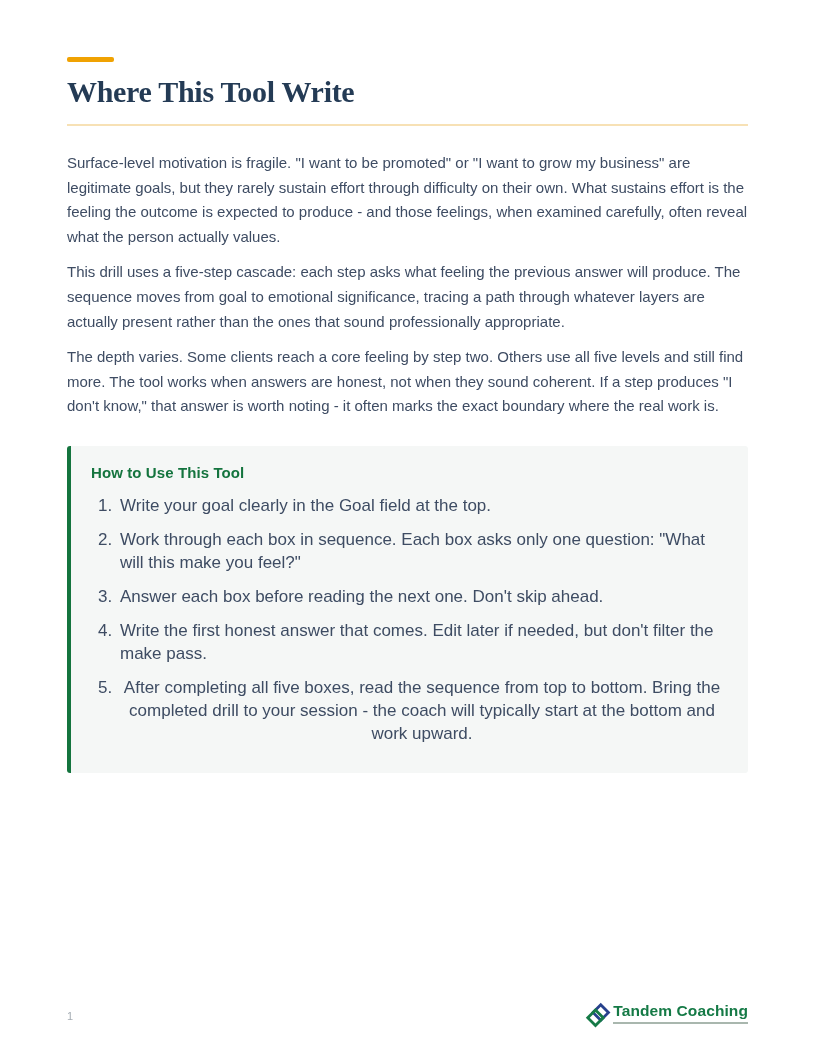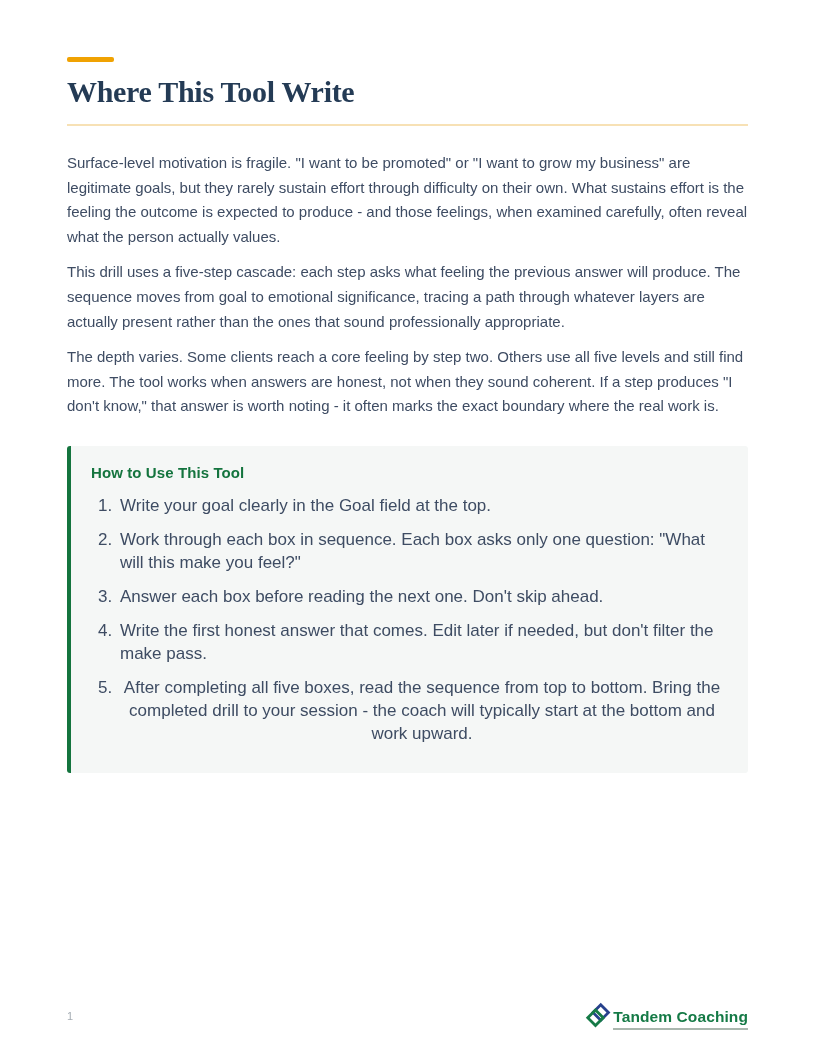--- a/index.html
+++ b/index.html
@@ -70,21 +70,21 @@
     right: 68px;
     bottom: 26px;
     display: flex;
     justify-content: space-between;
     align-items: center;
   }
   .page-number {
     font-size: 11px;
     color: #A5ACB3;
   }
-  .brand { display: flex; align-items: flex-end; gap: 0; }
+  .brand { display: flex; align-items: flex-start; gap: 0; }
   .brand-mark { display: block; }
   .brand-name {
     font-size: 15.5px;
     font-weight: 700;
     color: #157A46;
     letter-spacing: 0.1px;
     padding-bottom: 2px;
     border-bottom: 2px solid #A9B7AE;
   }
 </style>

